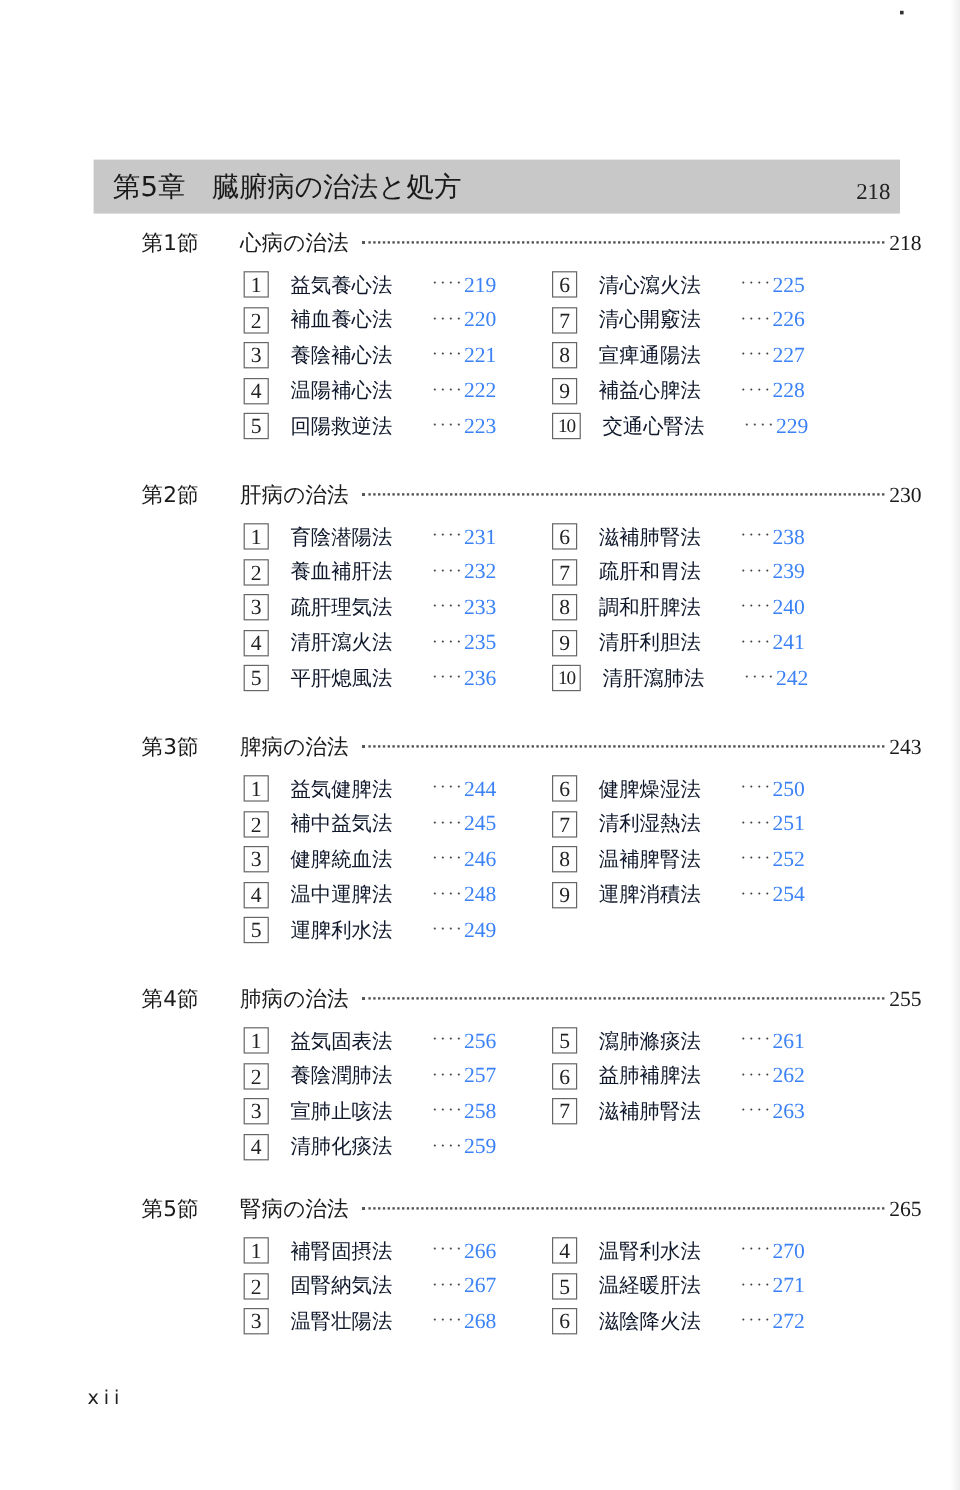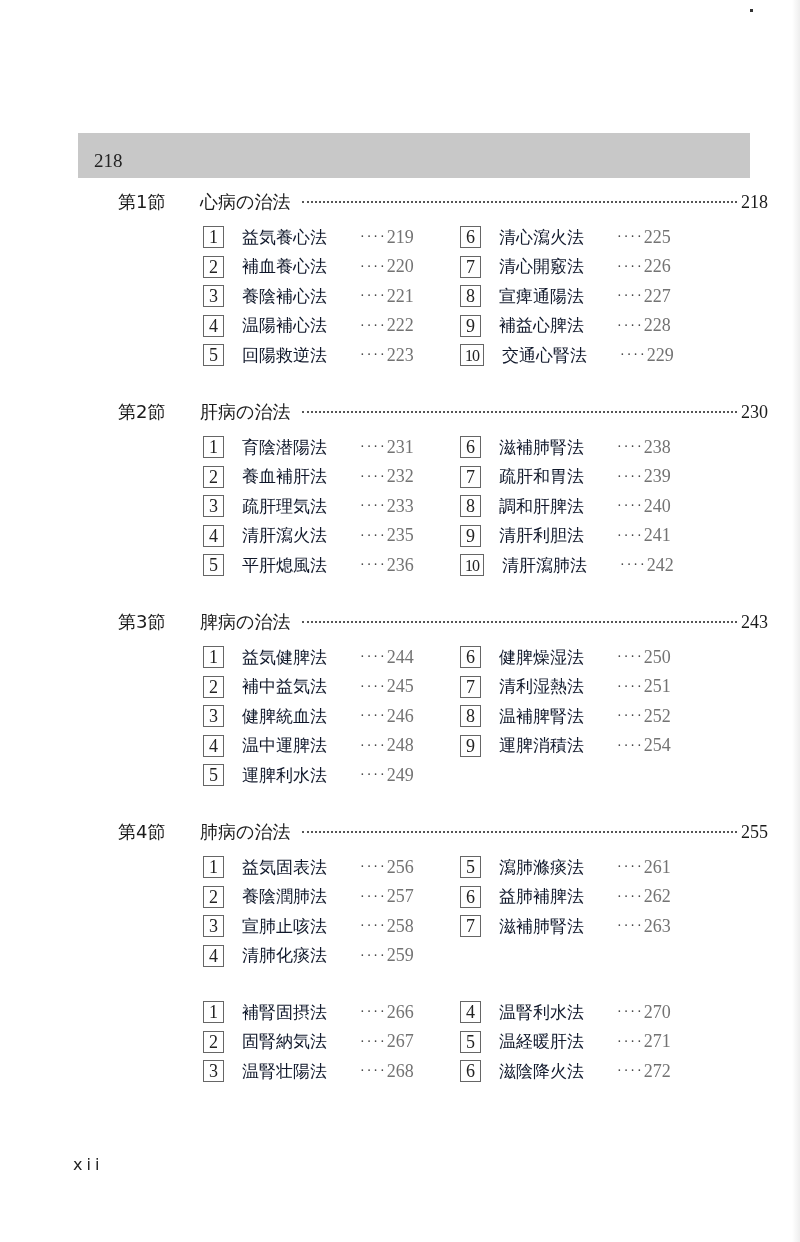--- a/index.html
+++ b/index.html
@@ -113,21 +113,21 @@
   .item-dots {
     font-family: "Liberation Serif", serif;
     font-size: 14px;
     letter-spacing: 2px;
     color: #444;
     margin-left: 8px;
   }
   .item-page {
     font-family: "Liberation Serif", "DejaVu Serif", serif;
     font-size: 18px;
-    color: #737373;
+    color: #3b82f6;
   }
   .folio {
     position: absolute;
     left: 73px;
     top: 1155px;
     font-family: "DejaVu Sans", "Liberation Sans", sans-serif;
     font-size: 16px;
     letter-spacing: 4px;
     color: #222;
   }
@@ -140,20 +140,23 @@
     background: #333;
   }
 </style>
 </head>
 <body>
 
 <div class="page-edge"></div>
 <div class="speck"></div>
 
 <div class="chapter-bar">
+  <div class="chapter-title">
+    <span>第5章</span><span class="gap"></span><span>臓腑病の治法と処方</span>
+  </div>
   <div class="chapter-page">218</div>
 </div>
 
 <div id="sections-root">
     <div class="section" style="top: 190px;">
       <div class="section-head">
         <span class="section-num">第1節</span>
         <span class="section-name">心病の治法</span>
         <span class="leader"></span>
         <span class="section-page">218</span>
@@ -401,20 +404,26 @@
         </div>
         <div class="item" style="left: 342px; top: 59px;">
           <span class="num-box">7</span>
           <span class="item-name">滋補肺腎法</span>
           <span class="item-dots">····</span>
           <span class="item-page">263</span>
         </div>
       </div>
     </div>
     <div class="section" style="top: 995px;">
+      <div class="section-head">
+        <span class="section-num">第5節</span>
+        <span class="section-name">腎病の治法</span>
+        <span class="leader"></span>
+        <span class="section-page">265</span>
+      </div>
       <div class="items" style="height: 92.5px;">
         <div class="item" style="left: 85px; top: 0px;">
           <span class="num-box">1</span>
           <span class="item-name">補腎固摂法</span>
           <span class="item-dots">····</span>
           <span class="item-page">266</span>
         </div>
         <div class="item" style="left: 85px; top: 29.5px;">
           <span class="num-box">2</span>
           <span class="item-name">固腎納気法</span>

